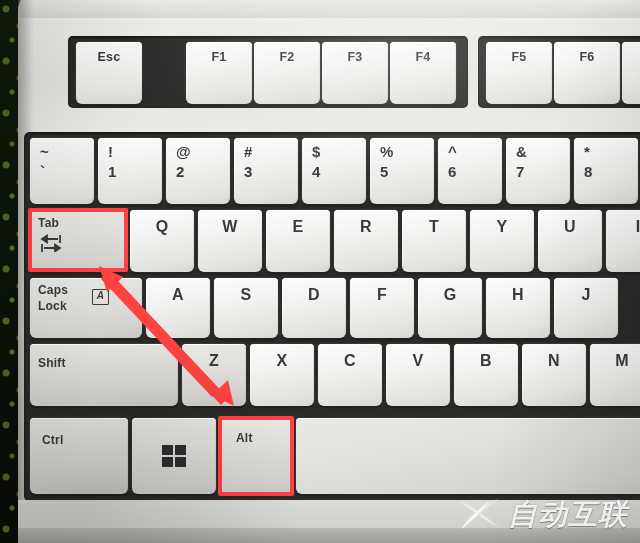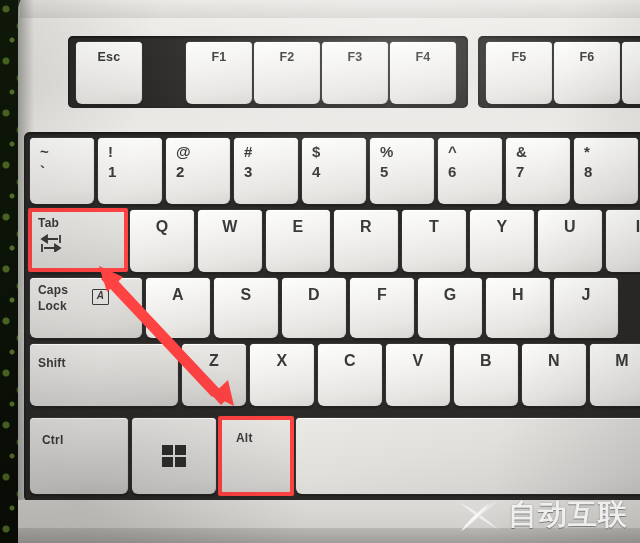--- a/index.html
+++ b/index.html
@@ -216,23 +216,24 @@
     pointer-events: none;
   }
 
   
   .watermark {
     position: absolute;
     right: 12px;
     bottom: 8px;
     z-index: 60;
     display: flex;
-    align-items: flex-end;
+    align-items: flex-start;
     gap: 8px;
     opacity: .92;
+    font-style: italic;
   }
   .wm-x {
     width: 42px;
     height: 38px;
   }
   .wm-text {
     font-size: 29px;
     font-weight: 700;
     color: #f2f2f2;
     letter-spacing: 1px;

